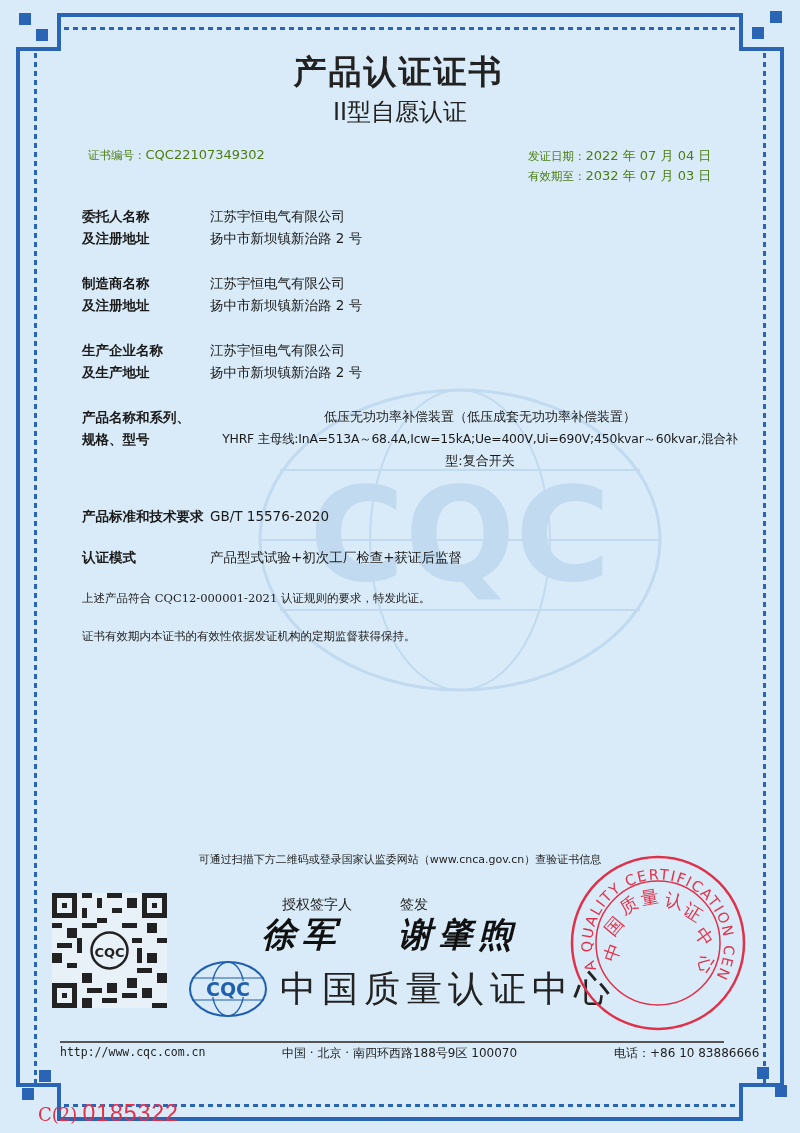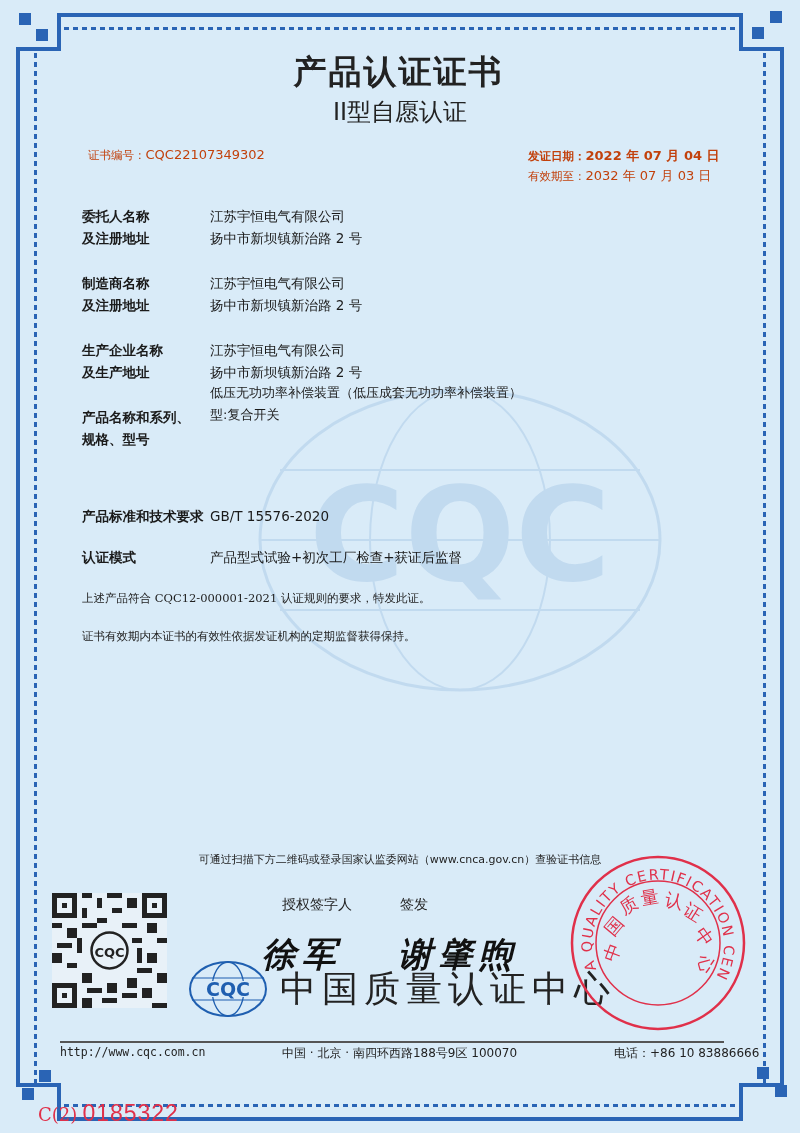--- a/index.html
+++ b/index.html
@@ -14,32 +14,32 @@
   .frame-line { position:absolute; background:#2a64b5; }
   .dot-h { position:absolute; height:3px;
     background-image:repeating-linear-gradient(to right,#2a64b5 0 5px,transparent 5px 9px); }
   .dot-v { position:absolute; width:3px;
     background-image:repeating-linear-gradient(to bottom,#2a64b5 0 5px,transparent 5px 9px); }
   .corner-sq { position:absolute; width:12px; height:12px; background:#2a64b5; }
 
   .title { left:0; width:797px; top:50px; text-align:center; font-size:33px; font-weight:bold; letter-spacing:2px; color:#222; }
   .subtitle { left:0; width:800px; top:96px; text-align:center; font-size:24px; color:#222; }
 
-  .meta { font-size:13px; color:#c2410c;text-align:center; }
+  .meta { font-size:13px; color:#4d7c0f;text-align:center; }
   .meta .lbl { font-family:"DejaVu Serif", serif; font-size:11.5px; }
 
   .field-label { font-size:13.5px; font-weight:bold; color:#1a1a1a; line-height:22px; }
   .field-value { font-size:13.5px; color:#1a1a1a; line-height:22px; }
 
   .stmt { font-family:"DejaVu Serif", serif; font-size:11.5px; color:#222; }
 
   .verify-note { left:0; width:800px; top:852px; text-align:center; font-size:11px; color:#222; }
 
   .sign-label { font-size:14px; color:#222; }
-  .signature { font-family:"DejaVu Serif", serif; font-size:34px; font-style:italic; font-weight:bold; color:#111; letter-spacing:6px;margin-top:20px; }
+  .signature { font-family:"DejaVu Serif", serif; font-size:34px; font-style:italic; font-weight:bold; color:#111; letter-spacing:6px; }
   .org-name { font-size:36px; color:#222; letter-spacing:6px; }
 
   .footer-text { font-size:12px; color:#222; }
   .footer-rule { position:absolute; left:60px; width:664px; top:1041px; height:2px; background:#555; }
 
   .serial-prefix { font-family:"DejaVu Serif", serif; font-size:18px; color:#e0304a; }
   .serial-num { font-family:"Liberation Sans", sans-serif; font-size:23px; color:#e0304a; letter-spacing:1px; }
 
   
   .watermark { position:absolute; left:250px; top:380px; width:420px; height:320px; opacity:0.18; pointer-events:none; }
@@ -87,21 +87,21 @@
   <line x1="30" y1="230" x2="390" y2="230" stroke="#5a8fc8" stroke-width="2"></line>
   <text x="210" y="200" text-anchor="middle" font-family="DejaVu Sans, sans-serif" font-weight="bold" font-size="130" fill="#5a8fc8">CQC</text>
 </svg>
 
 <div class="abs title">产品认证证书</div>
 <div class="abs subtitle">II型自愿认证</div>
 
 <div class="abs meta" style="left:88px;top:147px;">
   <span class="lbl">证书编号：</span><span>CQC22107349302</span>
 </div>
-<div class="abs meta" style="left:528px;top:147px;font-weight:bold;">
+<div class="abs meta" style="left:528px;top:147px;">
   <span class="lbl">发证日期：</span><span>2022 年 07 月 04 日</span>
 </div>
 <div class="abs meta" style="left:528px;top:167px;">
   <span class="lbl">有效期至：</span><span>2032 年 07 月 03 日</span>
 </div>
 
 <div class="abs" style="left:82px;top:205px;">
   <div class="field-label">委托人名称</div>
   <div class="field-label">及注册地址</div>
 </div>
@@ -125,22 +125,23 @@
 </div>
 <div class="abs" style="left:210px;top:339px;">
   <div class="field-value">江苏宇恒电气有限公司</div>
   <div class="field-value">扬中市新坝镇新治路 2 号</div>
 </div>
 
 <div class="abs" style="left:82px;top:406px;">
   <div class="field-label">产品名称和系列、</div>
   <div class="field-label">规格、型号</div>
 </div>
-<div class="abs" style="left:210px;top:382px;width:540px;">
+<div class="abs" style="left:210px;top:406px;width:540px;text-align:center;">
   <div class="field-value" style="font-size:13px;white-space:nowrap;">低压无功功率补偿装置（低压成套无功功率补偿装置）</div>
+  <div class="field-value" style="font-size:12.4px;white-space:nowrap;letter-spacing:-0.2px;">YHRF  主母线:InA=513A～68.4A,Icw=15kA;Ue=400V,Ui=690V;450kvar～60kvar,混合补</div>
   <div class="field-value" style="font-size:13px;">型:复合开关</div>
 </div>
 
 <div class="abs field-label" style="left:82px;top:505px;">产品标准和技术要求</div>
 <div class="abs field-value" style="left:210px;top:505px;">GB/T 15576-2020</div>
 
 <div class="abs field-label" style="left:82px;top:546px;">认证模式</div>
 <div class="abs field-value" style="left:210px;top:546px;">产品型式试验+初次工厂检查+获证后监督</div>
 
 <div class="abs stmt" style="left:82px;top:591px;">上述产品符合 CQC12-000001-2021 认证规则的要求，特发此证。</div>

